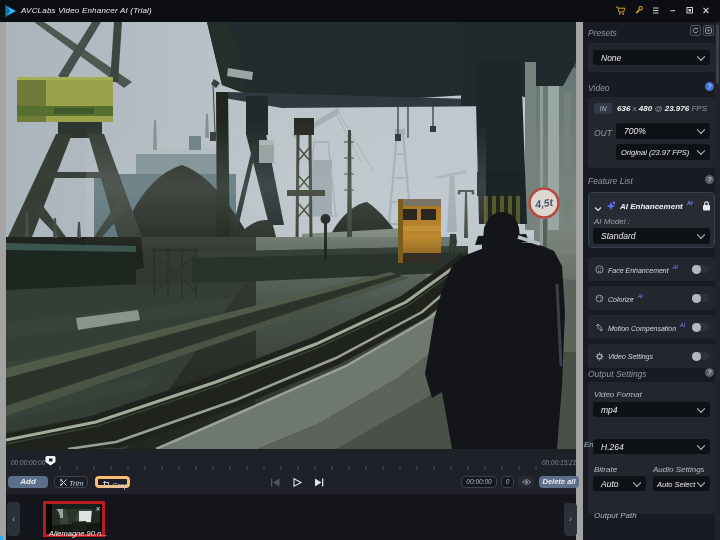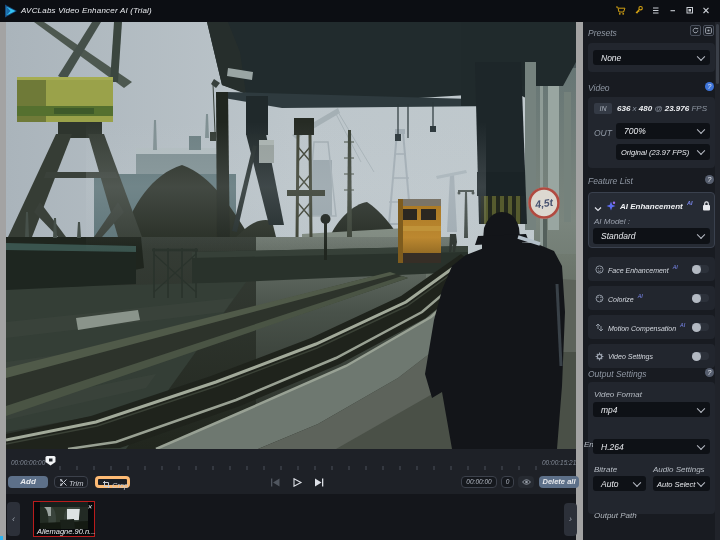--- a/index.html
+++ b/index.html
@@ -337,21 +337,21 @@
           <path d="M0.5,3 Q4.5,-1.5 8.5,3 Q4.5,7.5 0.5,3 Z" fill="none" stroke="#9aa1ab" stroke-width="0.9"></path>
           <circle cx="4.5" cy="3" r="1.3" fill="#9aa1ab"></circle>
         </svg>
       </div>
     <div class="btn" style="left:533px;top:5px;width:40px;height:12px;background:#5d7089;line-height:12px;font-weight:bold;font-size:7.5px;">Delete all</div>
   </div>
 
   <div id="strip">
     <div class="abs" style="left:1px;top:8px;width:13px;height:34px;background:#2c3039;border-radius:4px;color:#9aa1ab;font-size:9px;text-align:center;line-height:34px;">‹</div>
     <div class="abs" style="left:558px;top:9px;width:13px;height:33px;background:#2c3039;border-radius:4px;color:#9aa1ab;font-size:9px;text-align:center;line-height:33px;">›</div>
-    <div class="abs" style="left:27px;top:7px;width:62px;height:36px;background:#06080a;border:1px solid #b91c1c;padding-left:43px;">
+    <div class="abs" style="left:37px;top:7px;width:62px;height:36px;background:#06080a;border:3px solid #b91c1c;padding-left:43px;">
       <svg class="abs" style="left:6px;top:0px" width="48" height="27" viewBox="0 0 48 27">
         <rect width="48" height="27" fill="#3a443c"></rect>
         <rect x="3" y="5" width="8" height="9" fill="#9aa39e"></rect>
         <rect x="0" y="0" width="48" height="5" fill="#18201c"></rect>
         <path d="M4,5 C8,8 9,14 8,27 L0,27 L0,5 Z" fill="#242d24"></path>
         <path d="M12,5 C16,9 17,15 15,27 L26,27 C22,18 24,9 28,5 Z" fill="#2c352a"></path>
         <rect x="27" y="7" width="13" height="11" fill="#dde2e3"></rect>
         <path d="M40,5 L48,5 L48,27 L38,27 Z" fill="#222a24"></path>
         <path d="M0,21 L48,19 L48,27 L0,27 Z" fill="#141a12"></path>
         <path d="M20,18 L34,17 L35,27 L21,27 Z" fill="#1a211a"></path>

